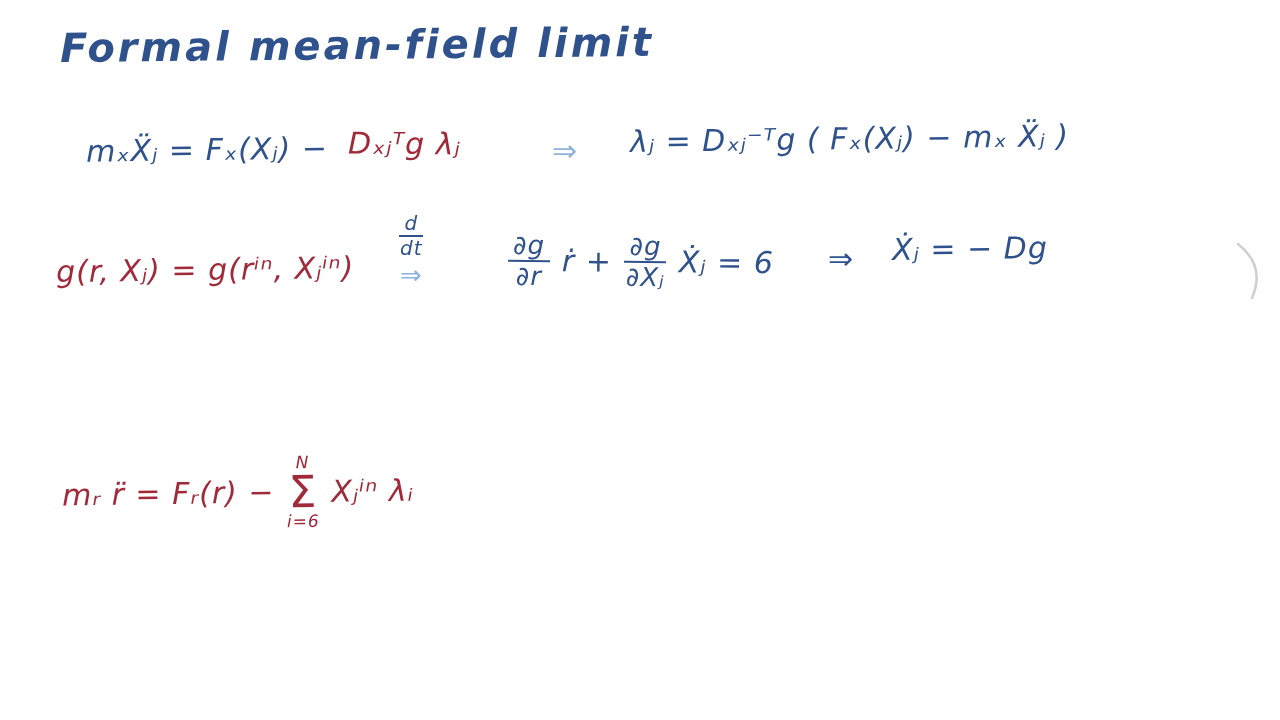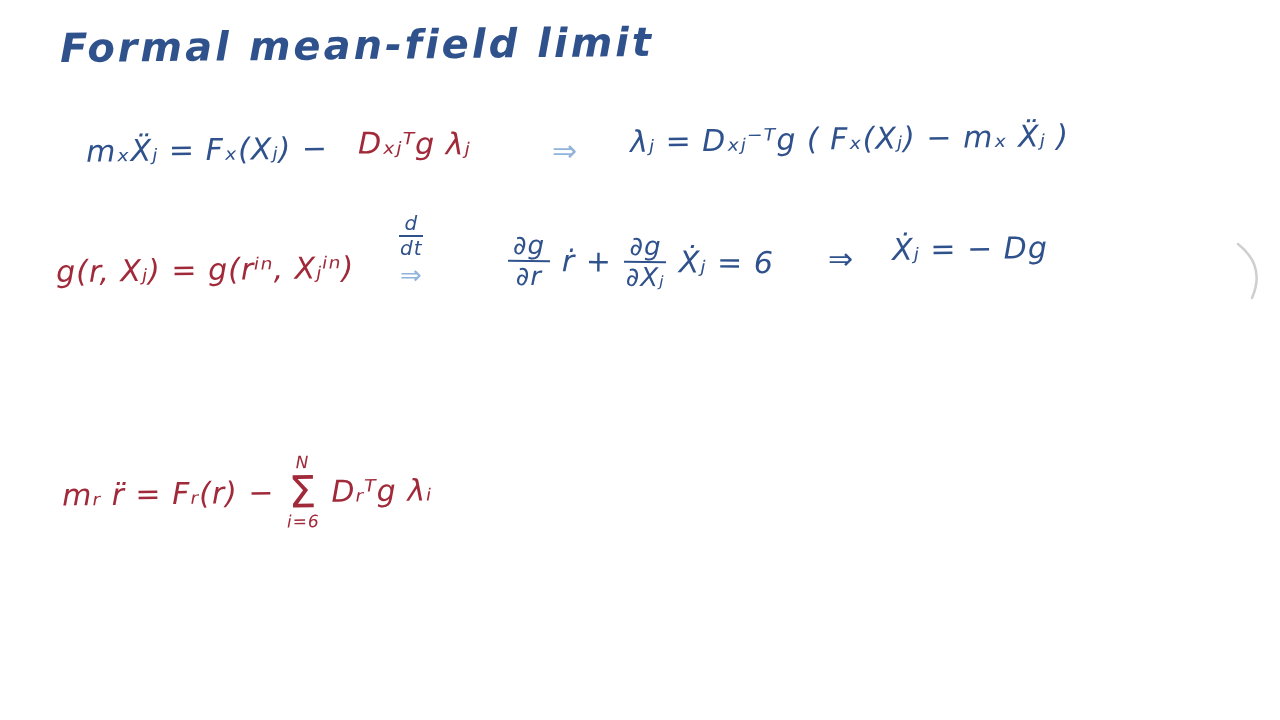--- a/index.html
+++ b/index.html
@@ -74,21 +74,21 @@
   .arc-svg { position: absolute; }
 </style>
 </head>
 <body>
 
 <div class="canvas">
 
   <div class="seg blue title" style="left:60px; top:22px">Formal mean-field limit</div>
 
   <div class="seg blue tilt-1" style="left:86px; top:133px">mₓẌⱼ = Fₓ(Xⱼ) −</div>
-  <div class="seg red tilt-2" style="left:358px; top:127px">Dₓⱼᵀg λⱼ</div>
+  <div class="seg red tilt-2" style="left:348px; top:127px">Dₓⱼᵀg λⱼ</div>
   <div class="seg lightblue arrow" style="left:552px; top:134px">⇒</div>
   <div class="seg blue tilt-1" style="left:630px; top:122px">λⱼ = Dₓⱼ⁻ᵀg ( Fₓ(Xⱼ) − mₓ Ẍⱼ )</div>
 
   <div class="seg red tilt-1" style="left:56px; top:253px">g(r, Xⱼ) =  g(rⁱⁿ, Xⱼⁱⁿ)</div>
 
   <div class="seg" style="left:398px; top:203px">
     <span class="ddt-group">
       <span class="frac blue">
         <span class="num">d</span>
         <span class="den">dt</span>
@@ -113,20 +113,20 @@
   <div class="seg blue arrow" style="left:828px; top:242px">⇒</div>
   <div class="seg blue tilt-1" style="left:892px; top:232px">Ẋⱼ = − Dg</div>
 
   <div class="seg red row tilt-1" style="left:62px; top:455px">
     <span>mᵣ r̈ = Fᵣ(r) −</span>
     <span class="sum">
       <span class="limit">N</span>
       <span class="sigma">Σ</span>
       <span class="limit">i=6</span>
     </span>
-    <span>Dᵣᵀg λᵢ</span>
+    <span>Xⱼⁱⁿ λᵢ</span>
   </div>
 
   <svg class="arc-svg" style="left:1232px; top:240px" width="48" height="62" viewBox="0 0 48 62">
     <path d="M6,4 q28,22 14,54" fill="none" stroke="#cfcfcf" stroke-width="2.5" stroke-linecap="round"></path>
   </svg>
 
 </div>
 
 </body></html>

